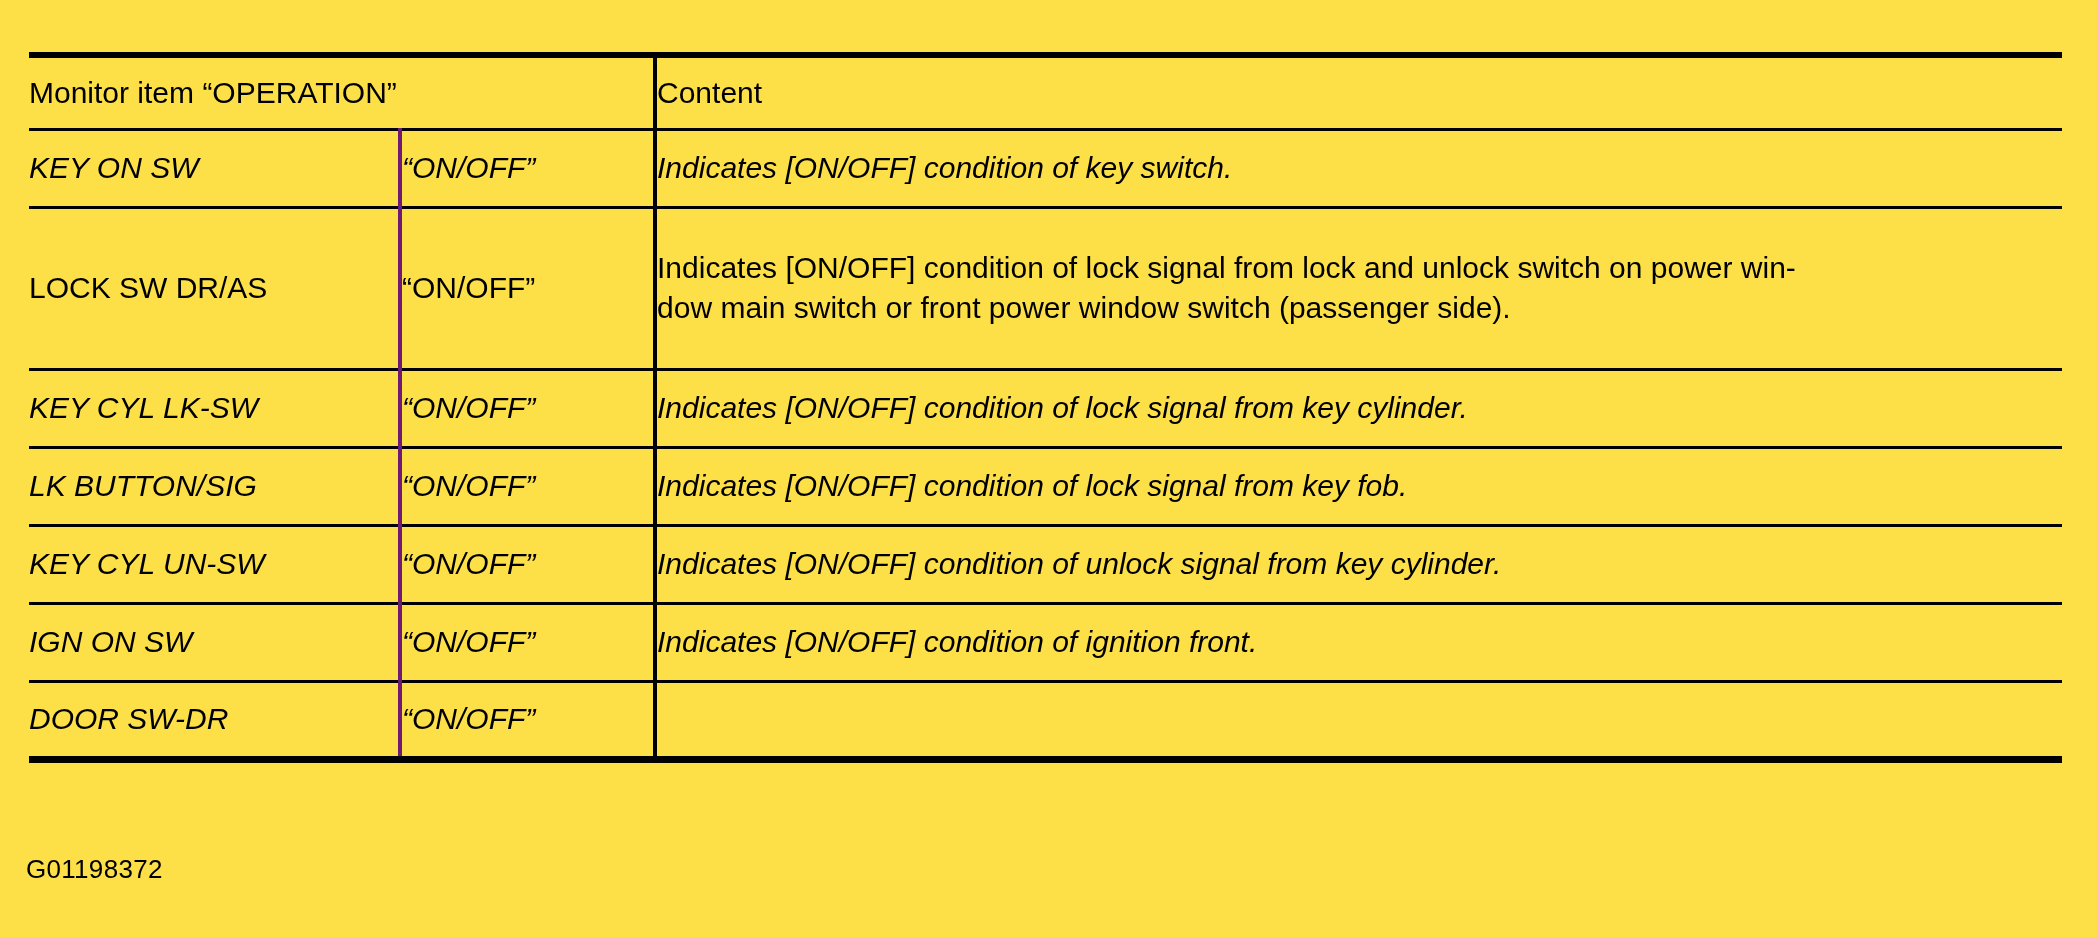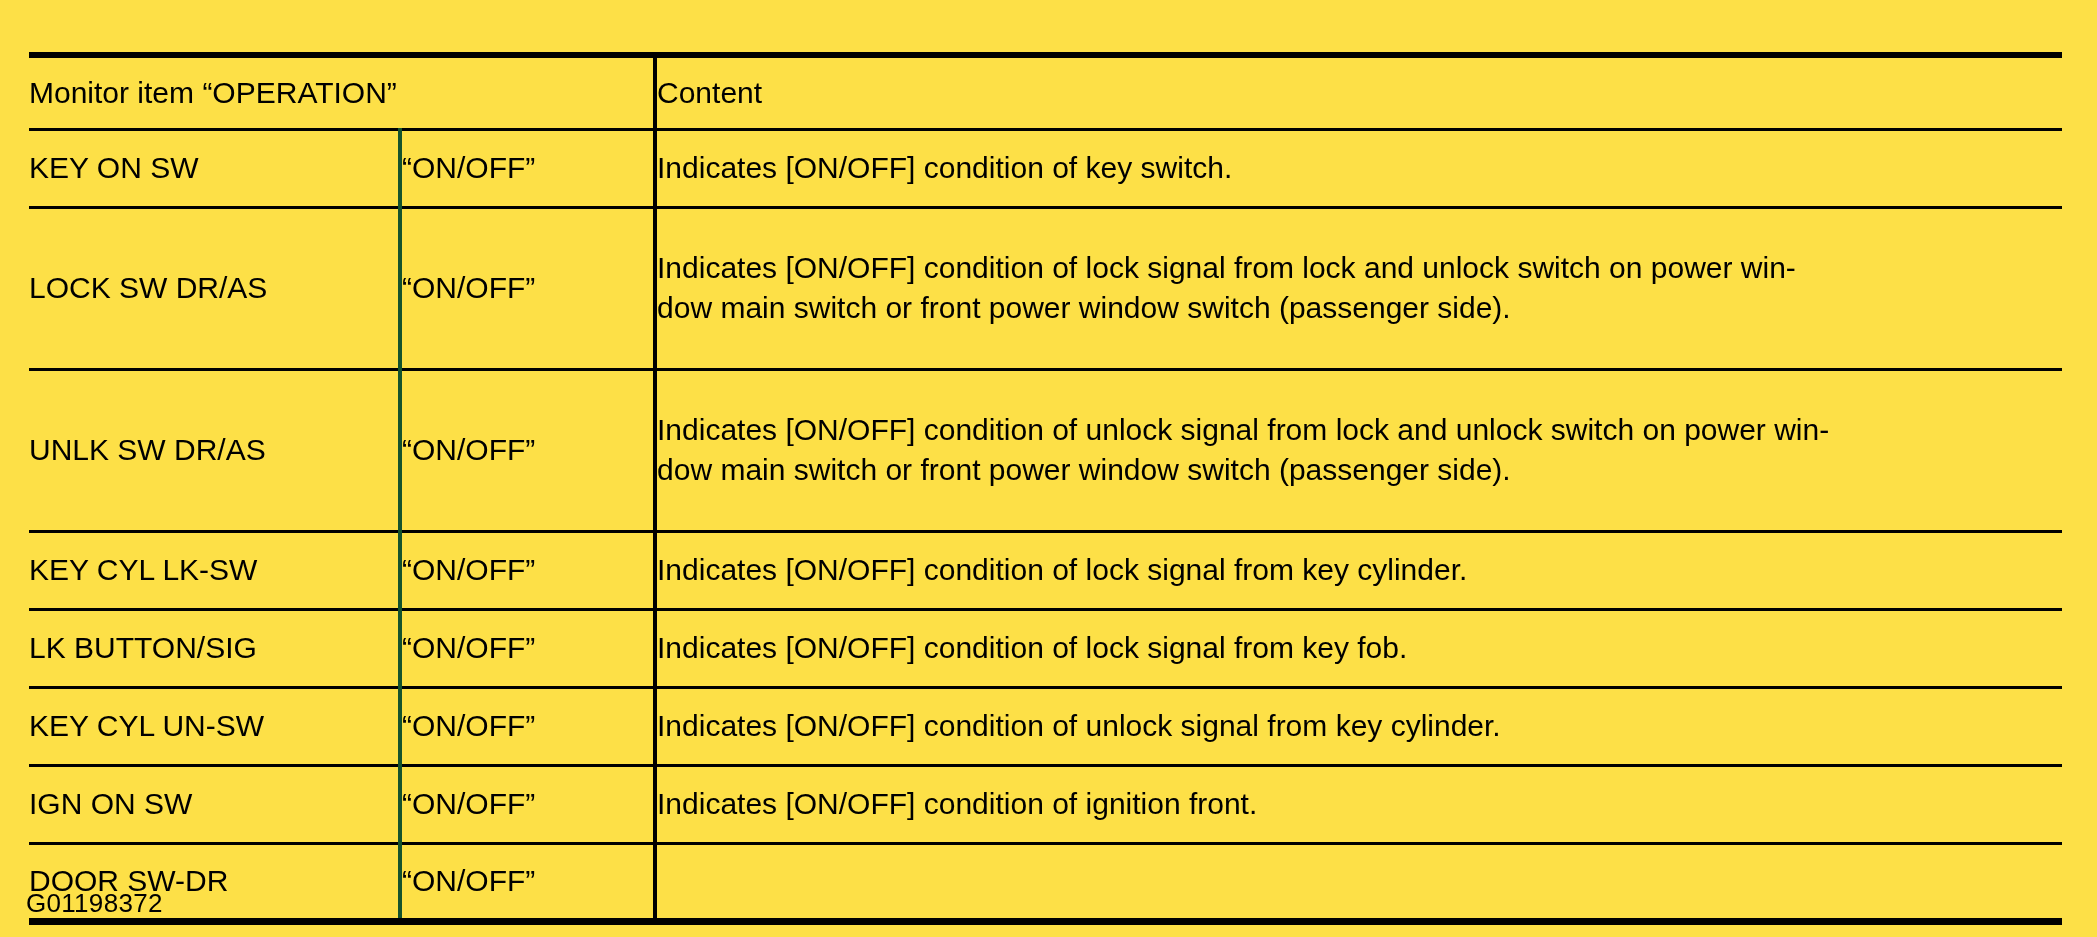--- a/index.html
+++ b/index.html
@@ -60,21 +60,21 @@
   }
   tr.body-row > * {
     border-bottom: 3px solid #000;
   }
   tr.body-row.last-row > * {
     border-bottom: 7px solid #000;
   }
 
   
   .v-right { border-right: 4px solid #000; }
-  .v-left  { border-left: 4px solid #14532d; }
+  .v-left  { border-left: 4px solid #701a75; }
 
   
   .cell-item {
     padding: 10px 0 10px 16px;
   }
   .cell-onoff {
     padding: 10px 0;
     text-align: center;
   }
   .cell-content {
@@ -84,31 +84,31 @@
     padding: 18px 0 18px 0;
     text-align: center;
   }
   .cell-head-content {
     padding: 18px 0 18px 0;
     text-align: center;
   }
 
   
   tr.head-row { height: 74px; }
-  tr.r-single { height: 78px; }
+  tr.r-single { height: 78px; font-style: italic; }
   tr.r-double { height: 162px; }
 
   .content-line { display: block; white-space: nowrap; }
   .content-line + .content-line { margin-top: 8px; }
 
   
   .caption {
     position: absolute;
     left: 26px;
-    top: 888px;
+    top: 854px;
     font-size: 26px;
     letter-spacing: 0.3px;
   }
 </style>
 </head>
 <body>
 
 <div class="page">
 
   <div class="table-wrap">
@@ -136,28 +136,20 @@
 
         <tr class="body-row r-double">
           <td class="cell-item">LOCK SW DR/AS</td>
           <td class="cell-onoff v-left v-right">“ON/OFF”</td>
           <td class="cell-content">
             <span class="content-line">Indicates [ON/OFF] condition of lock signal from lock and unlock switch on power win-</span>
             <span class="content-line">dow main switch or front power window switch (passenger side).</span>
           </td>
         </tr>
 
-        <tr class="body-row r-double">
-          <td class="cell-item">UNLK SW DR/AS</td>
-          <td class="cell-onoff v-left v-right">“ON/OFF”</td>
-          <td class="cell-content">
-            <span class="content-line">Indicates [ON/OFF] condition of unlock signal from lock and unlock switch on power win-</span>
-            <span class="content-line">dow main switch or front power window switch (passenger side).</span>
-          </td>
-        </tr>
 
         <tr class="body-row r-single">
           <td class="cell-item">KEY CYL LK-SW</td>
           <td class="cell-onoff v-left v-right">“ON/OFF”</td>
           <td class="cell-content">
             <span class="content-line">Indicates [ON/OFF] condition of lock signal from key cylinder.</span>
           </td>
         </tr>
 
         <tr class="body-row r-single">

